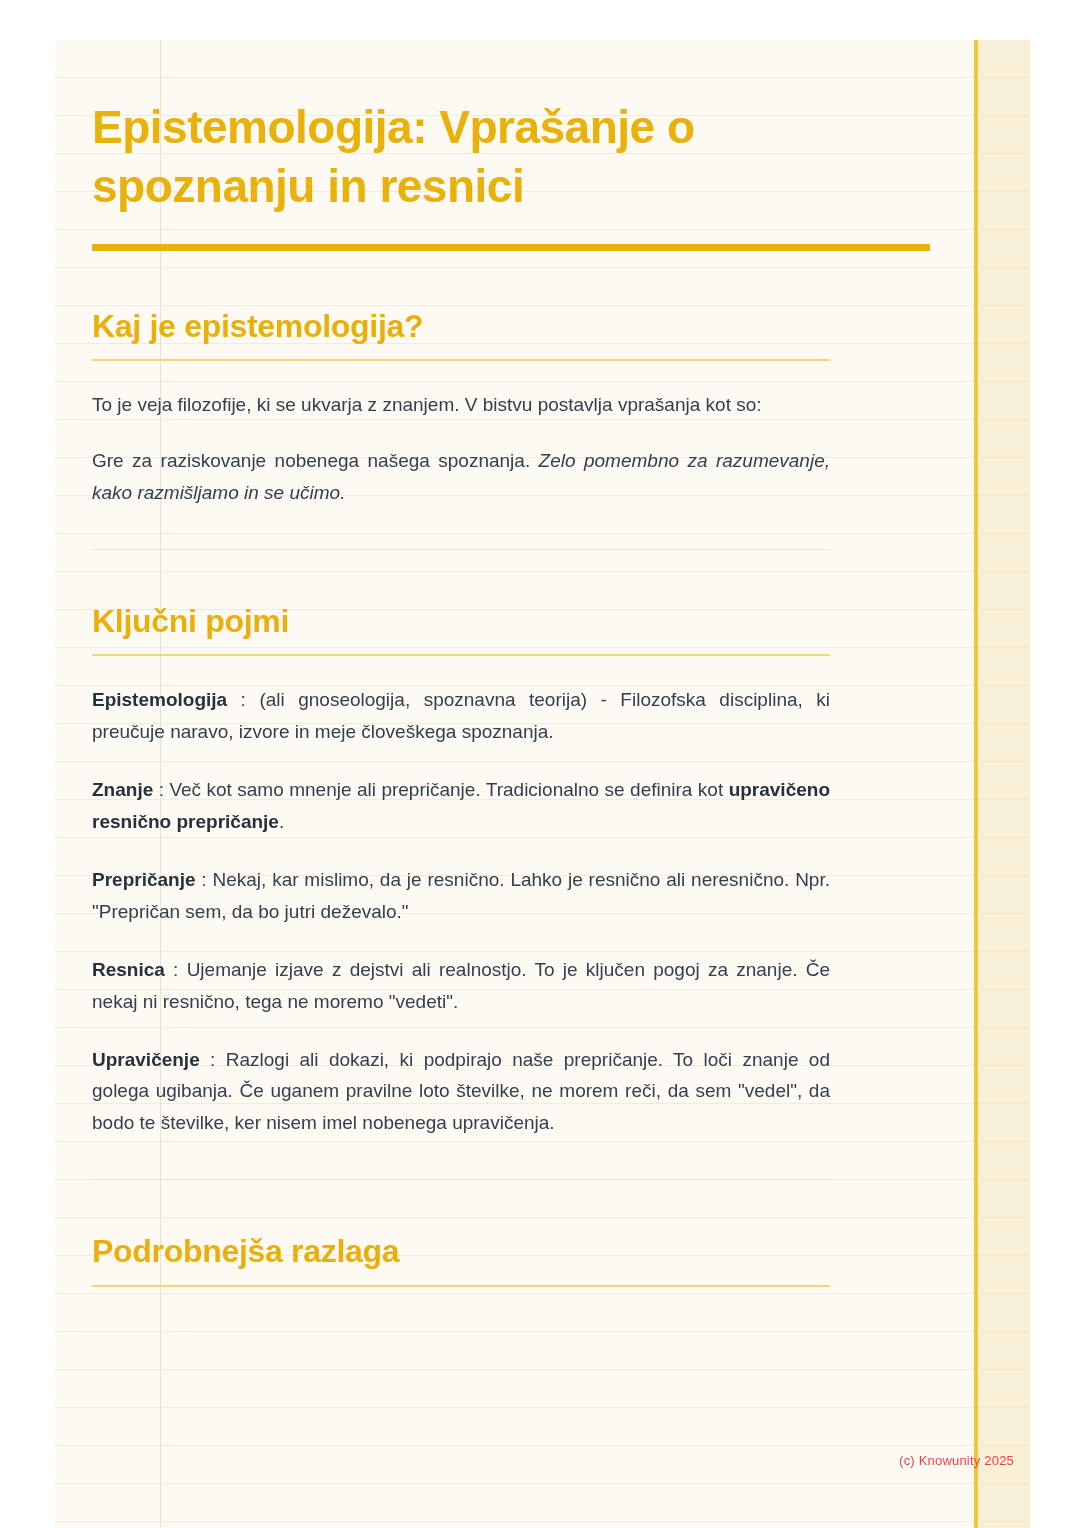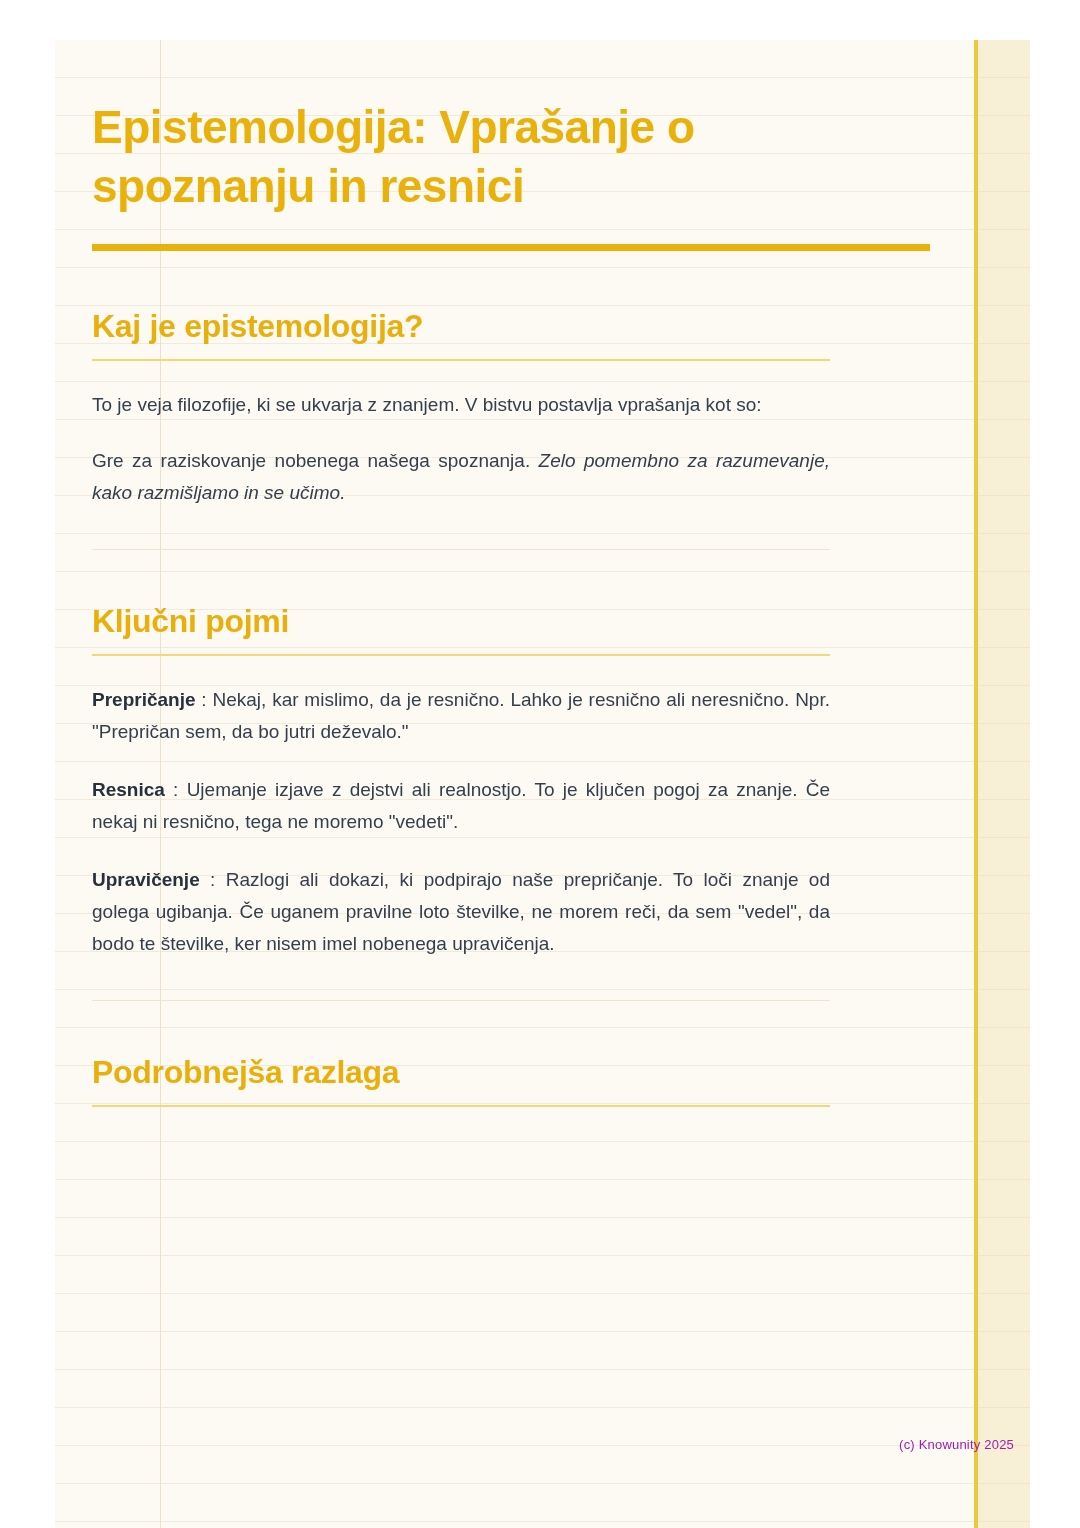--- a/index.html
+++ b/index.html
@@ -54,22 +54,22 @@
   ul{margin:0 0 24px 0;padding:0 0 0 36px;}
   li{margin:0 0 12px 0;}
   strong{color:#26313d;font-weight:700;}
   em{font-style:italic;}
   .section-divider{
     width:738px;height:0;border:none;border-top:1px solid #eee5cf;
     margin:40px 0 52px 0;
   }
   .def{margin:0 0 26px 0;}
   .watermark{
-    position:absolute;right:66px;bottom:76px;
-    font-size:13px;color:#a21caf;letter-spacing:0.2px;
+    position:absolute;right:66px;bottom:60px;
+    font-size:13px;color:#ef4444;letter-spacing:0.2px;
   }
 </style>
 </head>
 <body>
 
 <div class="paper">
   <div class="margin-line-left"></div>
   <div class="right-band"></div>
   <div class="margin-line-right"></div>
 </div>
@@ -85,21 +85,23 @@
   <p>To je veja filozofije, ki se ukvarja z znanjem. V bistvu postavlja vprašanja kot so:</p>
 
 
   <p class="justify"><span>Gre za raziskovanje nobenega našega spoznanja. </span><em>Zelo pomembno za razumevanje, kako razmišljamo in se učimo.</em></p>
 
   <hr class="section-divider">
 
   <h2 class="section-heading">Ključni pojmi</h2>
   <hr class="heading-rule">
 
+  <p class="def justify"><strong>Epistemologija</strong><span> : </span><span>(ali gnoseologija, spoznavna teorija) - Filozofska disciplina, ki preučuje naravo, izvore in meje človeškega spoznanja.</span><strong></strong><span></span></p>
 
+  <p class="def justify"><strong>Znanje</strong><span> : </span><span>Več kot samo mnenje ali prepričanje. Tradicionalno se definira kot </span><strong>upravičeno resnično prepričanje</strong><span>.</span></p>
 
   <p class="def justify"><strong>Prepričanje</strong><span> : </span><span>Nekaj, kar mislimo, da je resnično. Lahko je resnično ali neresnično. Npr. "Prepričan sem, da bo jutri deževalo."</span><strong></strong><span></span></p>
 
   <p class="def justify"><strong>Resnica</strong><span> : </span><span>Ujemanje izjave z dejstvi ali realnostjo. To je ključen pogoj za znanje. Če nekaj ni resnično, tega ne moremo "vedeti".</span><strong></strong><span></span></p>
 
   <p class="def justify"><strong>Upravičenje</strong><span> : </span><span>Razlogi ali dokazi, ki podpirajo naše prepričanje. To loči znanje od golega ugibanja. Če uganem pravilne loto številke, ne morem reči, da sem "vedel", da bodo te številke, ker nisem imel nobenega upravičenja.</span><strong></strong><span></span></p>
 
   <hr class="section-divider">
 
   <h2 class="section-heading">Podrobnejša razlaga</h2>

